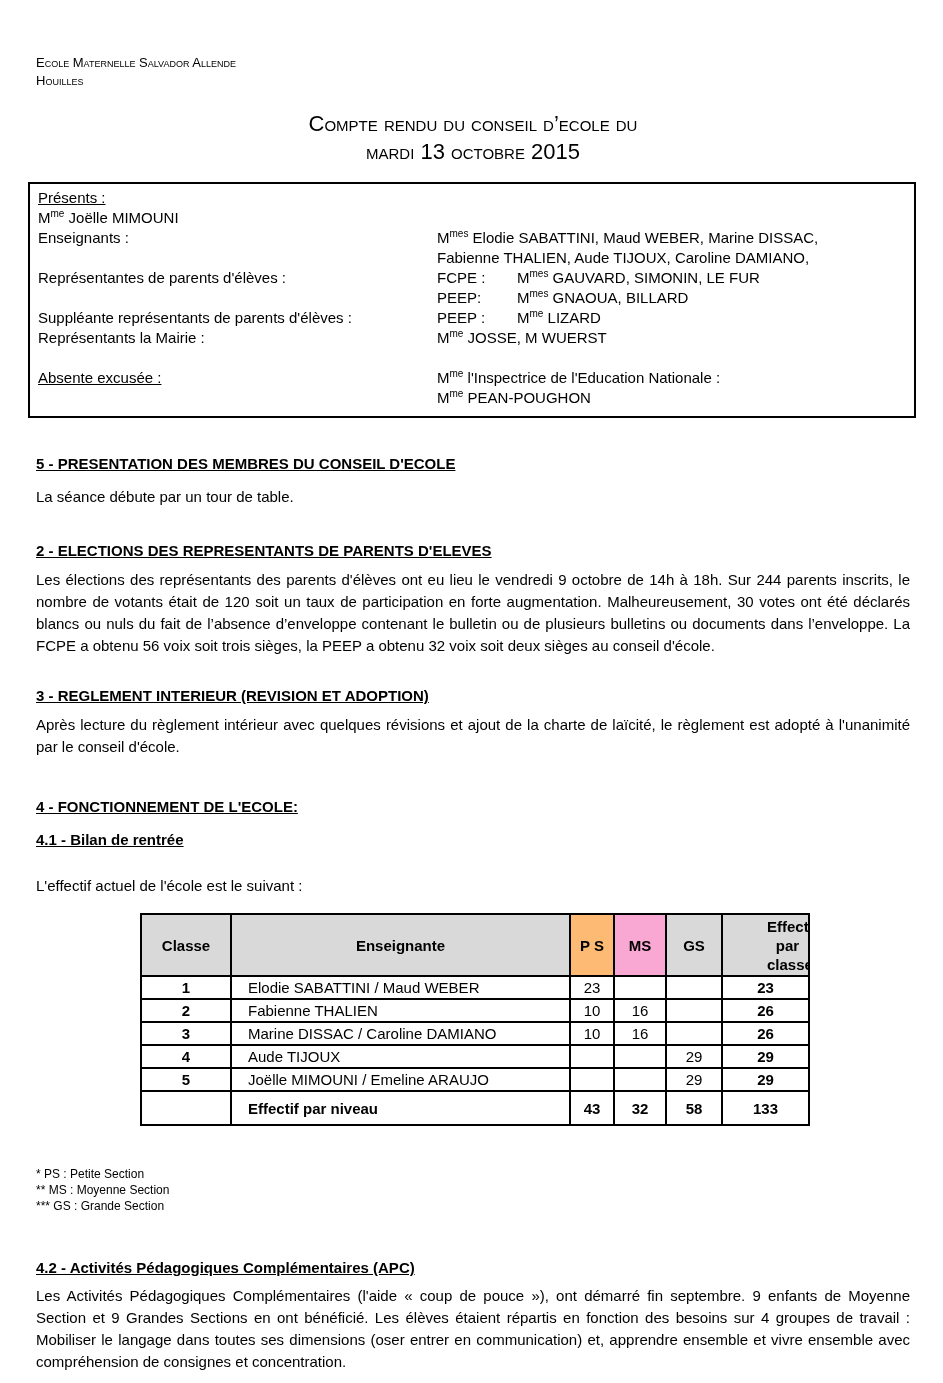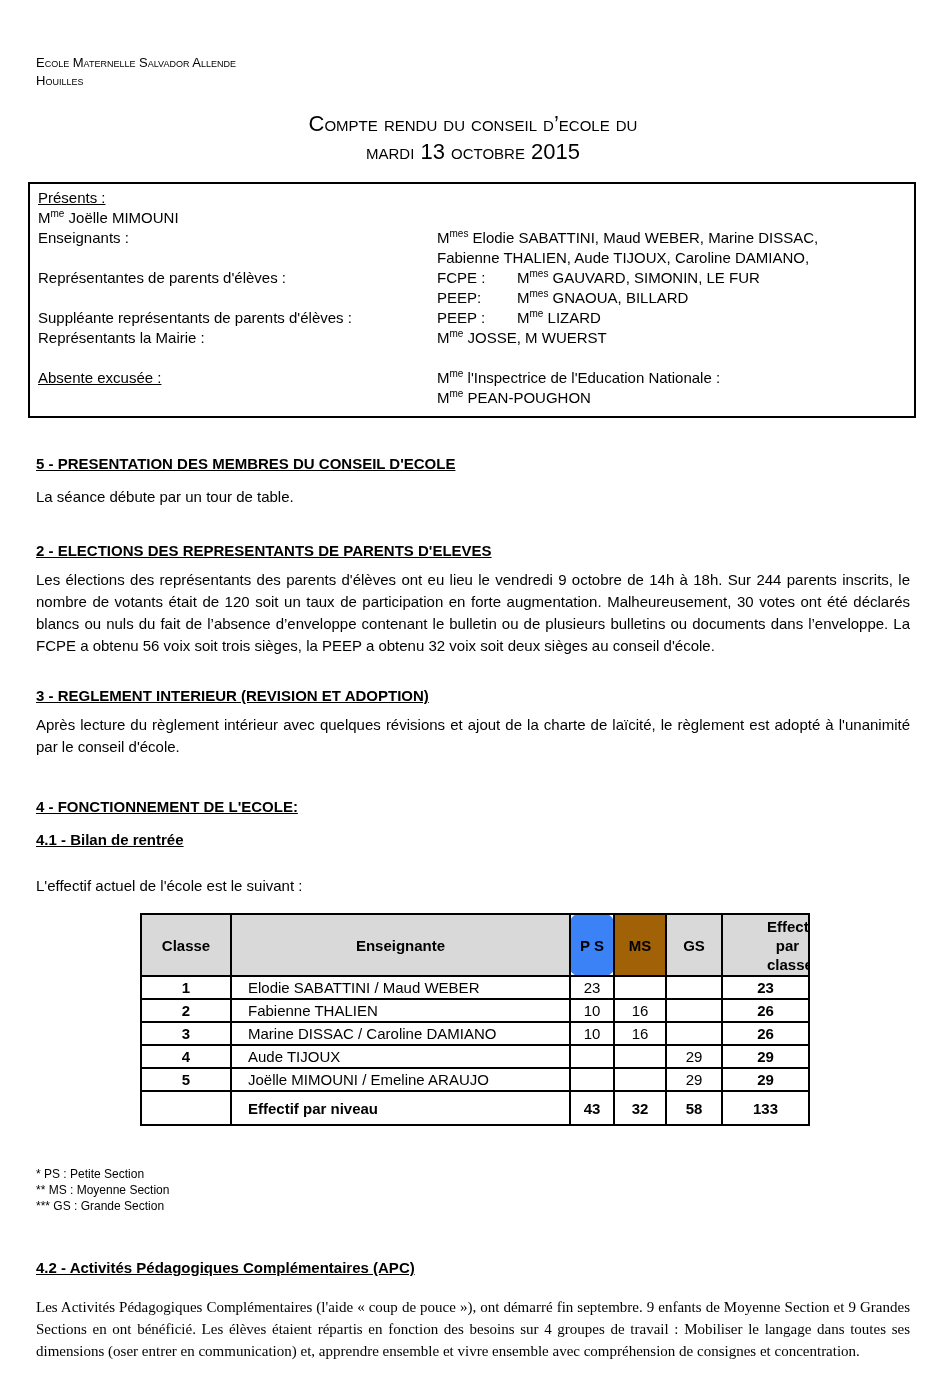--- a/index.html
+++ b/index.html
@@ -27,21 +27,21 @@
   .brow .val { flex: 1; }
   .org { display: inline-block; width: 80px; }
   .u { text-decoration: underline; }
   .spacer { height: 20px; }
   sup { font-size: 10px; line-height: 0; }
 
   .h { margin-top: 33px; font-size: 15px; font-weight: bold; text-decoration: underline; line-height: 19px; }
   .h.sub { margin-top: 14px; }
   .p { margin-top: 13px; font-size: 15px; line-height: 22px; }
   .pj { text-align: justify; }
-  .p.tight { margin-top: 19px; font-family: Liberation Serif, serif; }
+  .p.tight { margin-top: 8px; }
 
   table.effectifs {
     border-collapse: collapse; table-layout: fixed;
     width: 668px; margin: 16px 0 0 104px;
     font-size: 15px;
   }
   .effectifs th, .effectifs td {
     border: 2px solid #000; text-align: center; vertical-align: middle;
     padding: 0; overflow: hidden;
   }
@@ -133,22 +133,22 @@
           <col style="width:339px">
           <col style="width:44px">
         <col style="width:52px">
           <col style="width:56px">
           <col style="width:87px">
       </colgroup>
       <thead>
         <tr>
           <th style="background: rgb(217, 217, 217);">Classe</th>
           <th style="background: rgb(217, 217, 217);">Enseignante</th>
-          <th style="background: #3b82f6; border-radius: 9px;">P S</th>
-          <th style="background: #a16207;">MS</th>
+          <th style="background: #fdba74;">P S</th>
+          <th style="background: #f9a8d4;">MS</th>
           <th style="background: rgb(217, 217, 217);">GS</th>
           <th style="background: rgb(217, 217, 217); padding-left: 44px;">Effectif par classe</th>
         </tr>
       </thead>
       <tbody id="tbody-effectifs">
           <tr>
             <td class="c0">1</td>
             <td class="c1">Elodie SABATTINI / Maud WEBER</td>
             <td class="c2">23</td>
             <td class="c3"></td>

